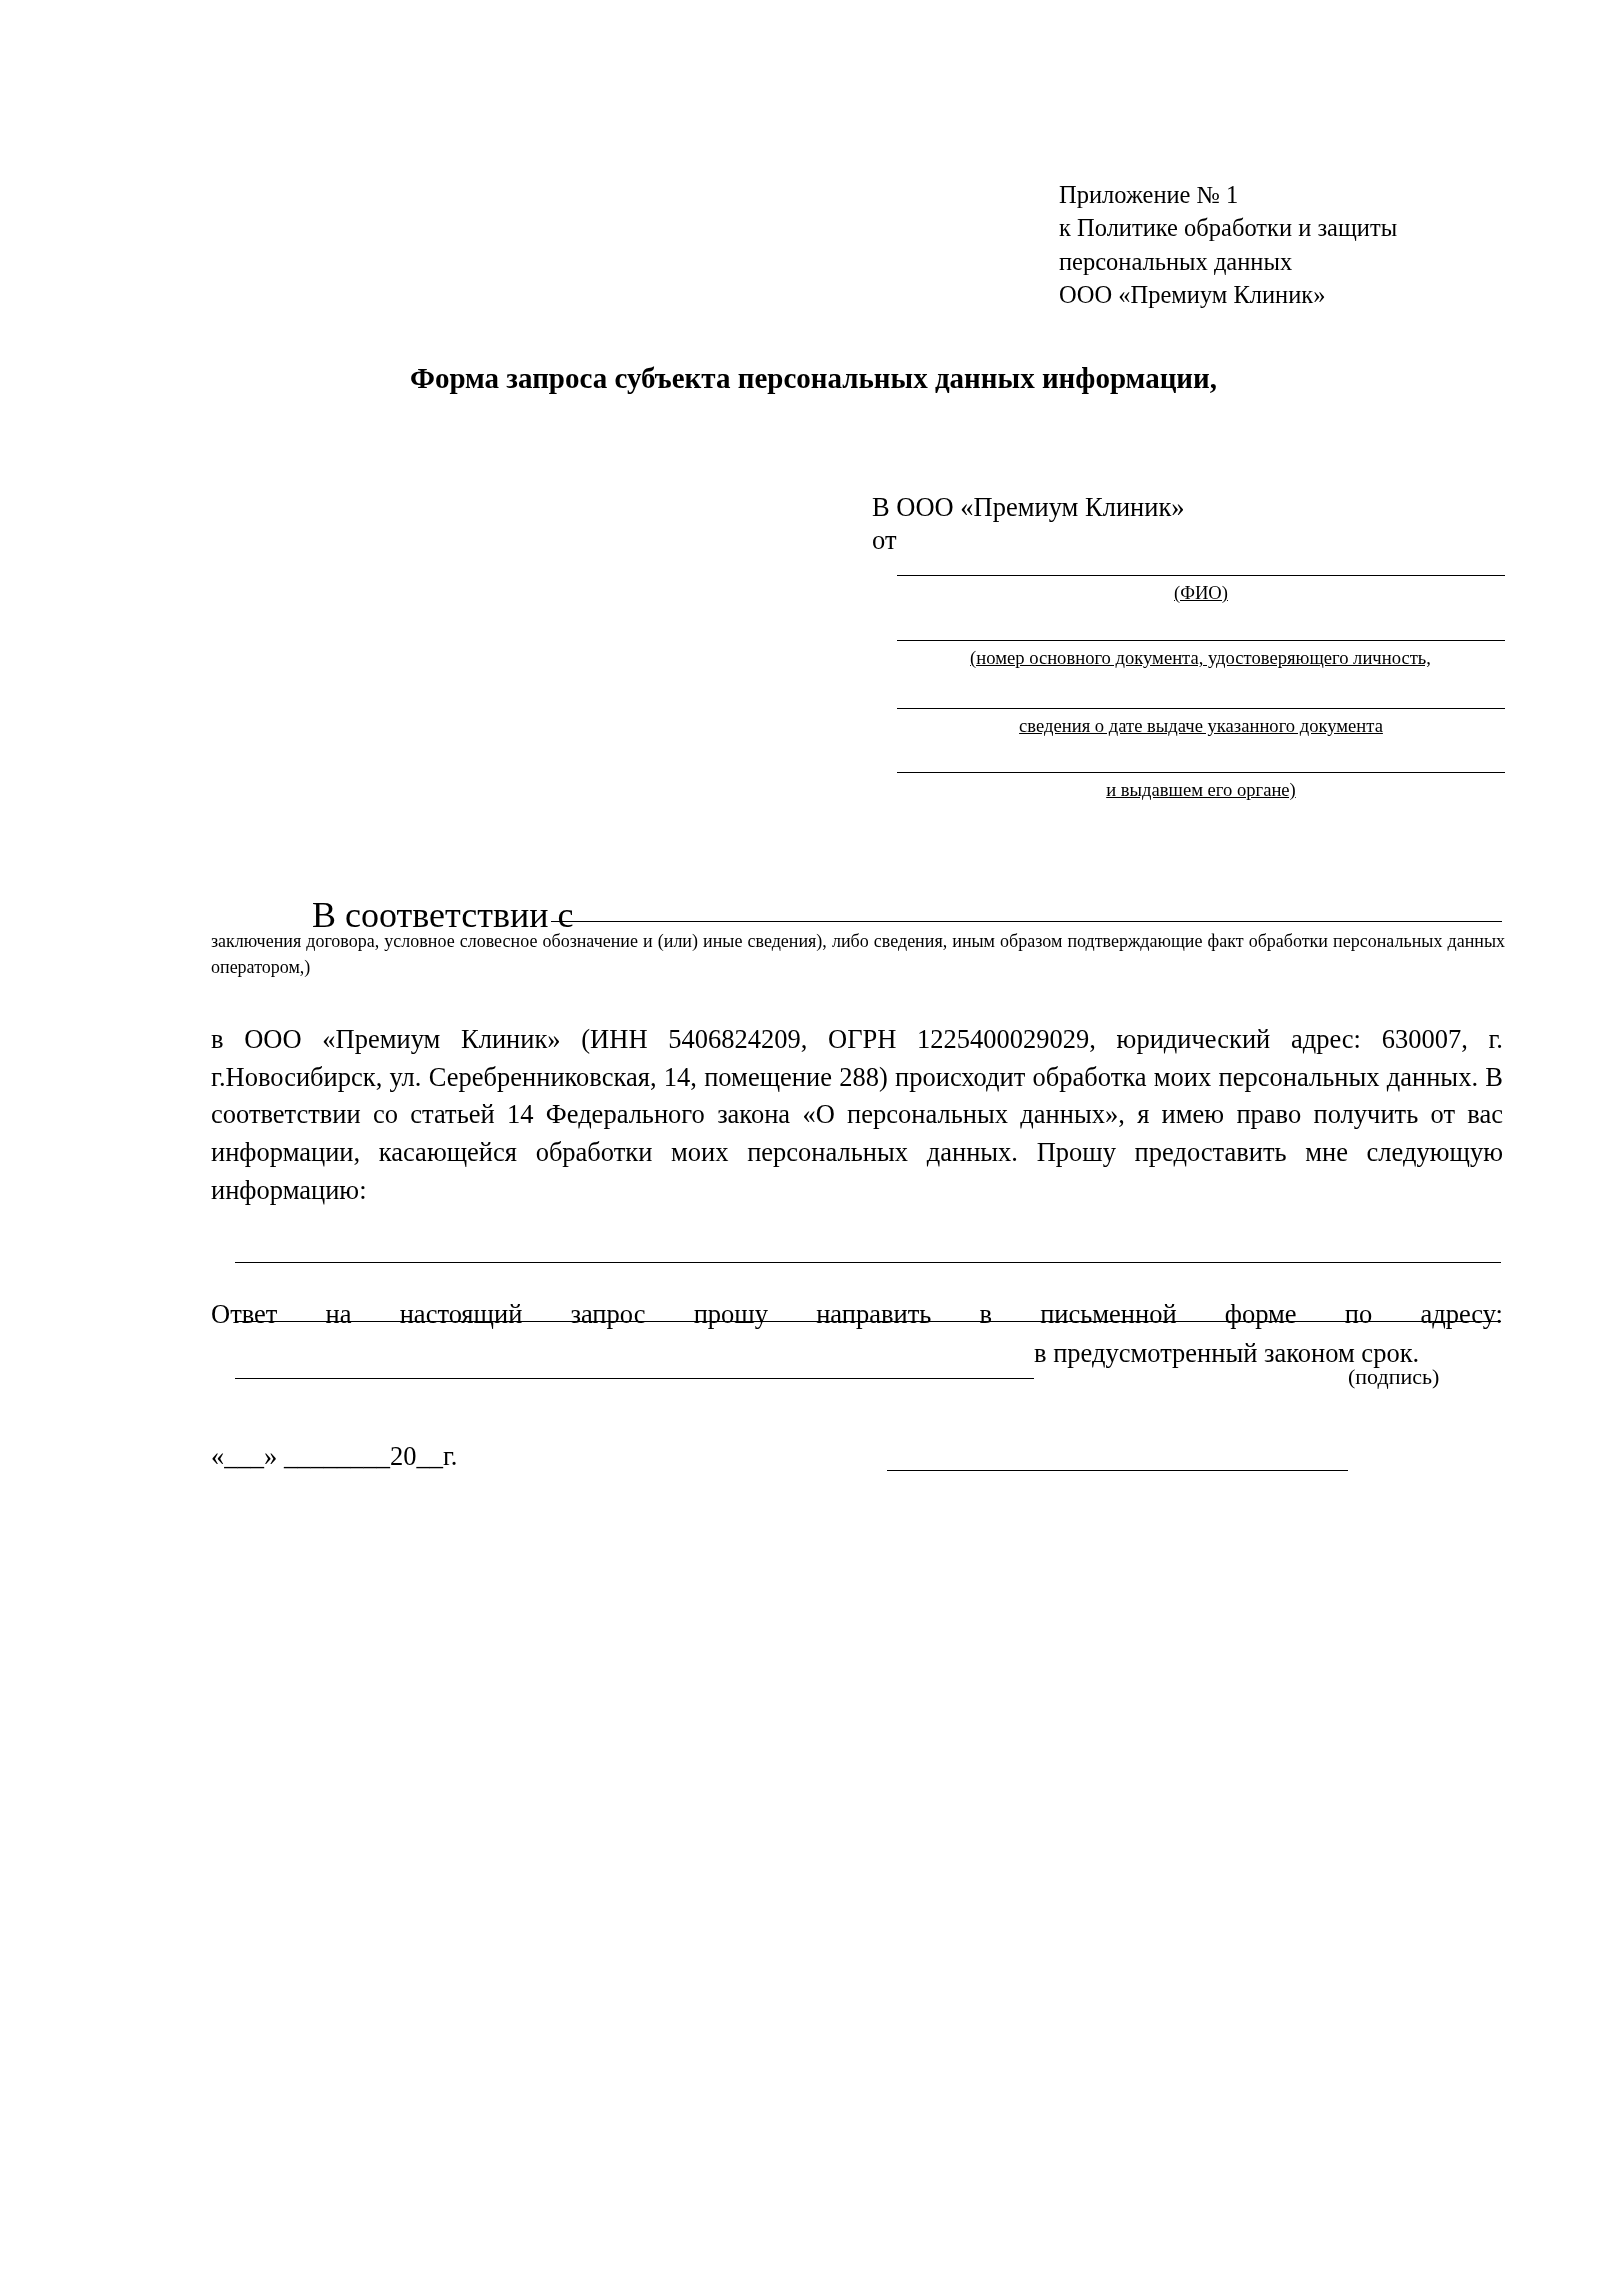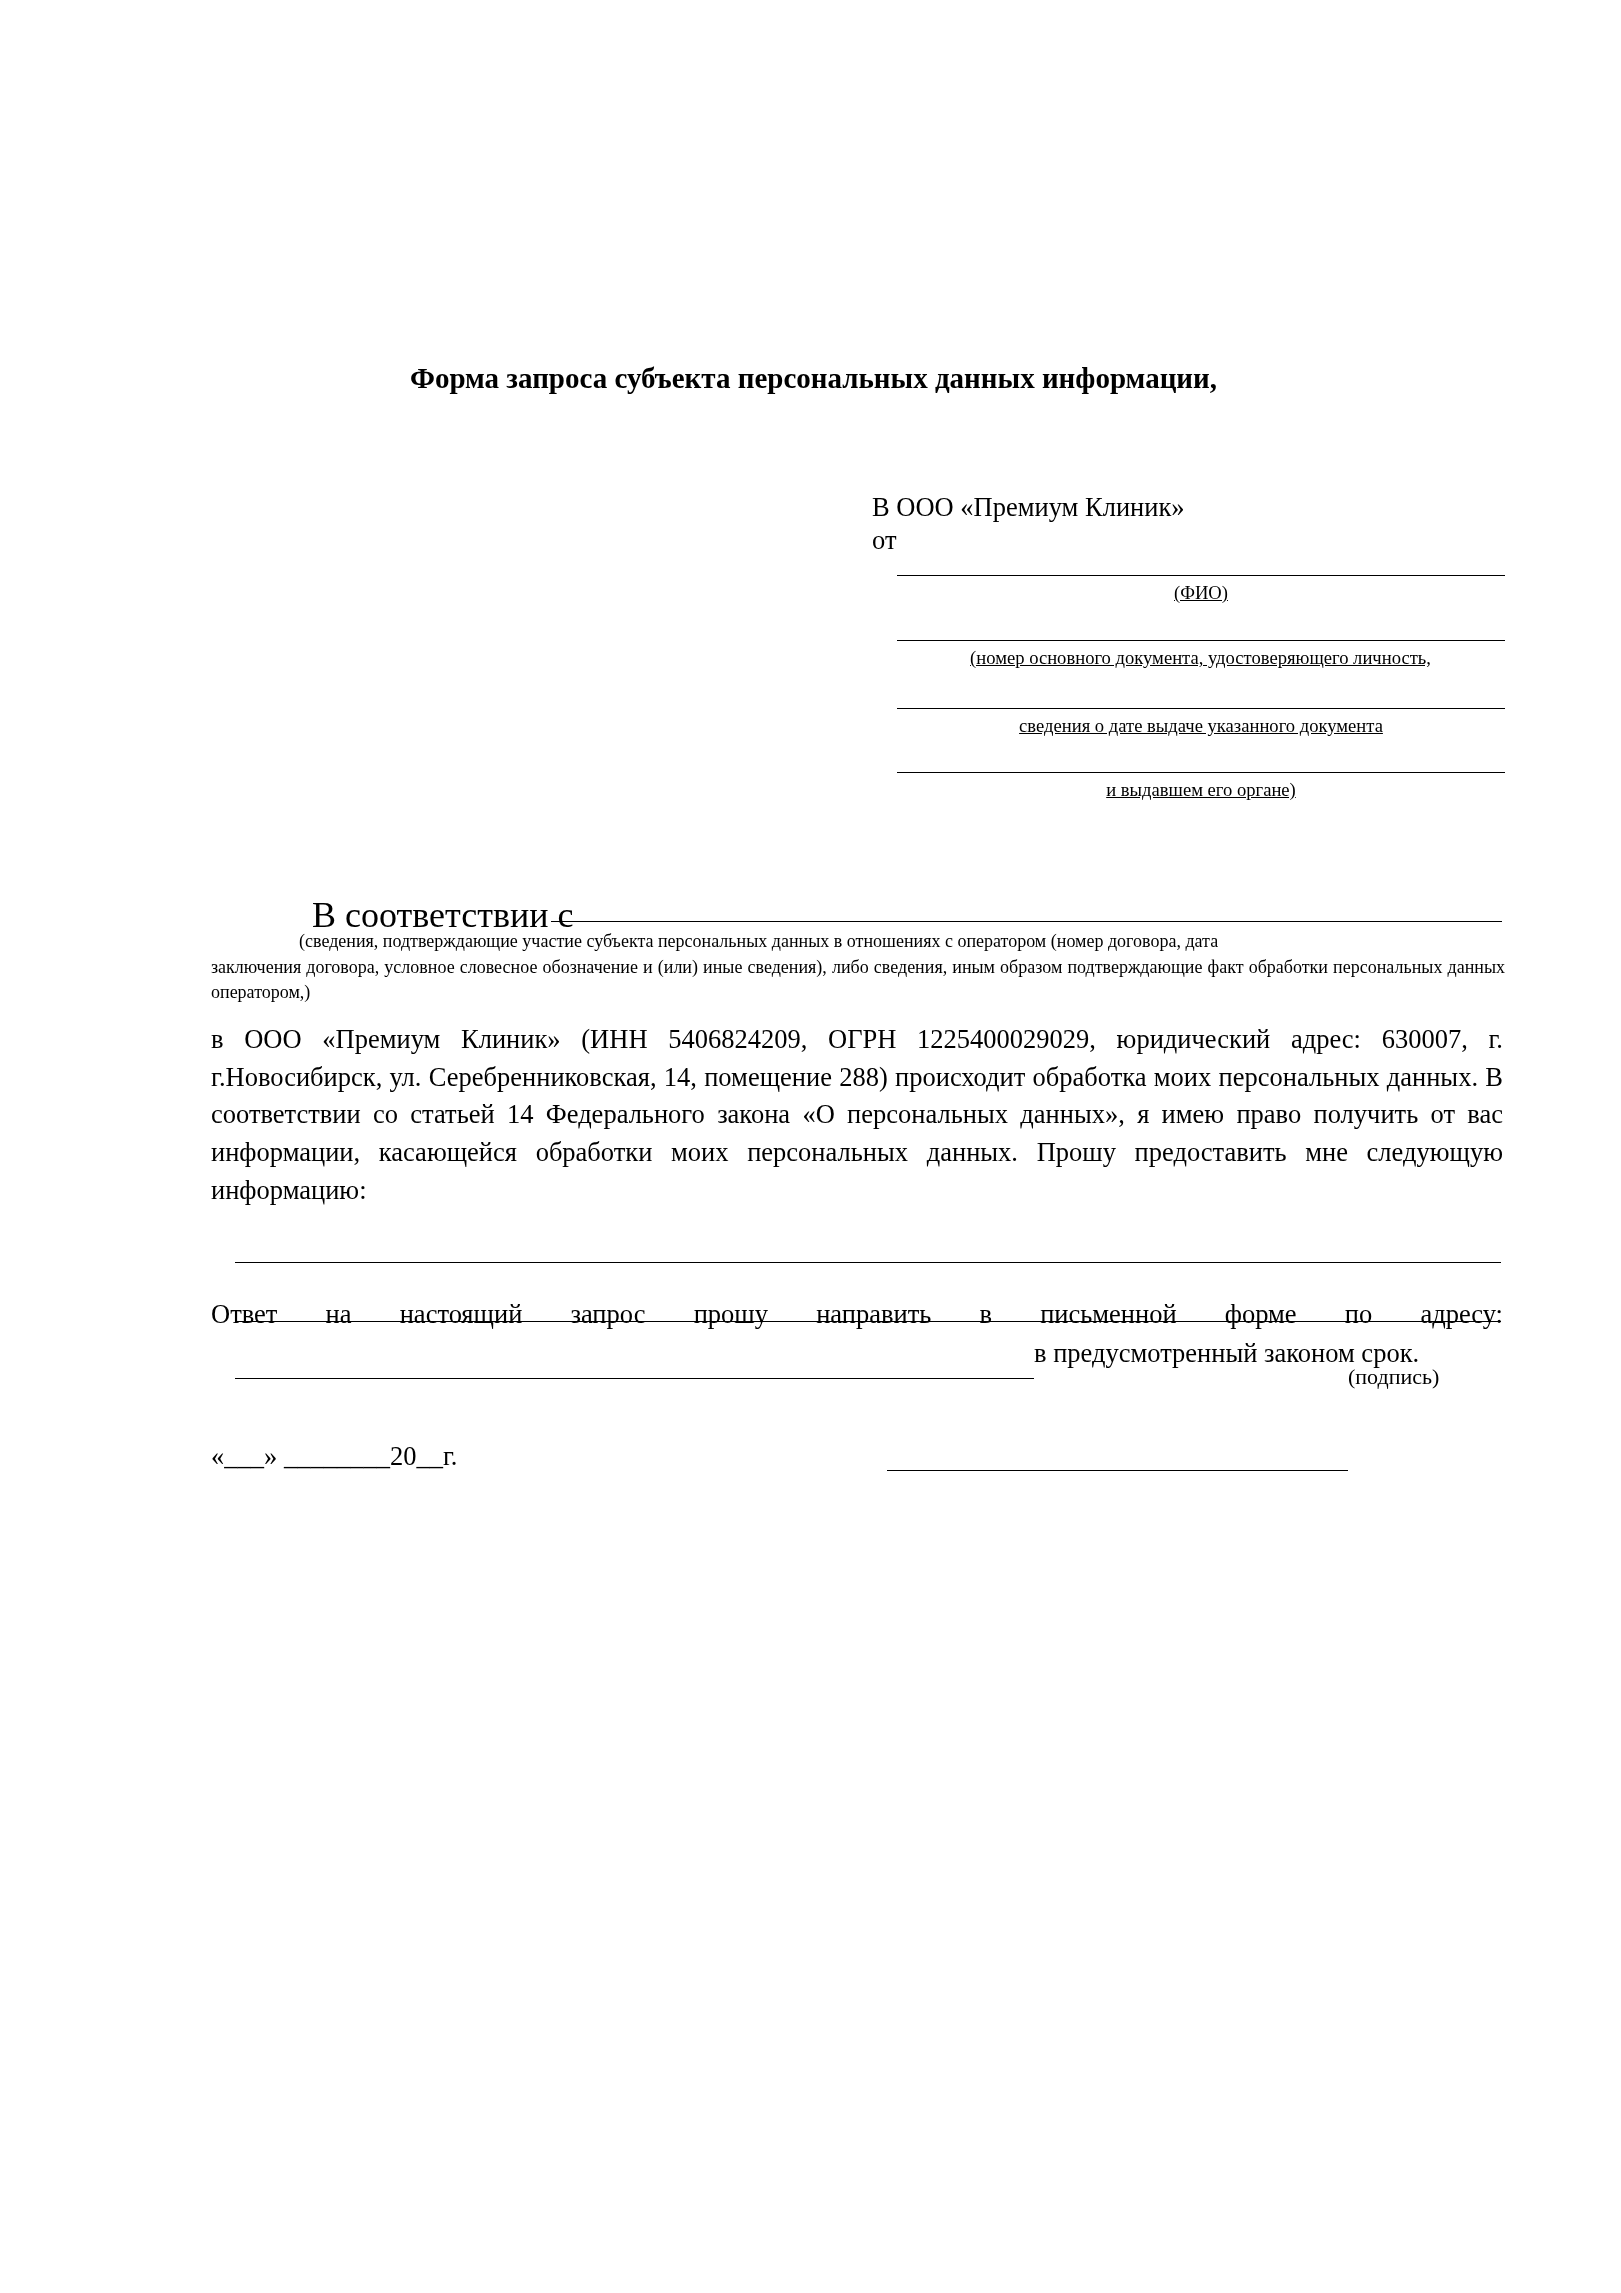--- a/index.html
+++ b/index.html
@@ -150,20 +150,26 @@
     top: 1364px;
     font-size: 22px;
     white-space: nowrap;
   }
 </style>
 </head>
 <body>
 
 <div class="page">
 
+  <div class="appendix-block">
+    <div>Приложение № 1</div>
+    <div>к Политике обработки и защиты</div>
+    <div>персональных данных</div>
+    <div>ООО «Премиум Клиник»</div>
+  </div>
 
   <div class="doc-title">
     <div>Форма запроса субъекта персональных данных информации,</div>
   </div>
 
   <div class="addressee">В ООО «Премиум Клиник»</div>
   <div class="from-label">от</div>
 
   <div class="rule" style="left:897px; top:575px; width:608px;"></div>
   <div class="cap" style="left:897px; top:581px; width:608px;">(ФИО)</div>
@@ -175,21 +181,20 @@
   <div class="cap" style="left:897px; top:714px; width:608px;">сведения о дате выдаче указанного документа</div>
 
   <div class="rule" style="left:897px; top:772px; width:608px;"></div>
   <div class="cap" style="left:897px; top:778px; width:608px;">и выдавшем его органе)</div>
 
 
   <div class="inaccord">В соответствии с</div>
   <div class="rule" style="left:551px; top:921px; width:951px;"></div>
 
   <div class="fineprint">
-    <span class="ind">(сведения, подтверждающие участие субъекта персональных данных в отношениях с оператором (номер договора, дата</span>
     <span>заключения договора, условное словесное обозначение и (или) иные сведения), либо сведения, иным образом подтверждающие факт</span>
     <span>обработки персональных данных оператором,)</span>
   </div>
 
   <div class="bodytext">в ООО «Премиум Клиник» (ИНН 5406824209, ОГРН 1225400029029, юридический адрес: 630007, г. г.Новосибирск, ул. Серебренниковская, 14, помещение 288) происходит обработка моих персональных данных. В соответствии со статьей 14 Федерального закона «О персональных данных», я имею право получить от вас информации, касающейся обработки моих персональных данных. Прошу предоставить мне следующую информацию:</div>
 
   <div class="rule" style="left:235px; top:1262px; width:1266px;"></div>
   <div class="rule" style="left:235px; top:1321px; width:1266px;"></div>
 
   <div class="answer-line">Ответ на настоящий запрос прошу направить в письменной форме по адресу:</div>

